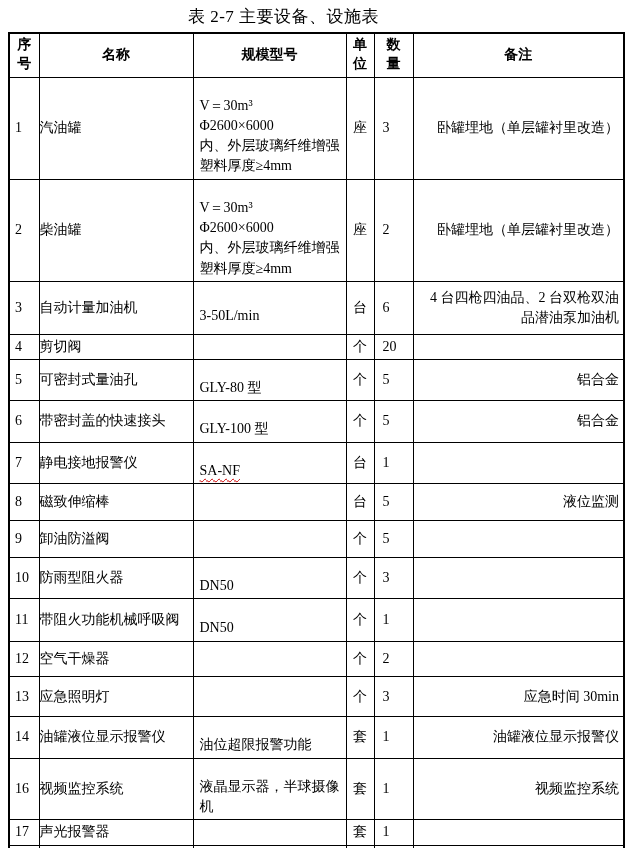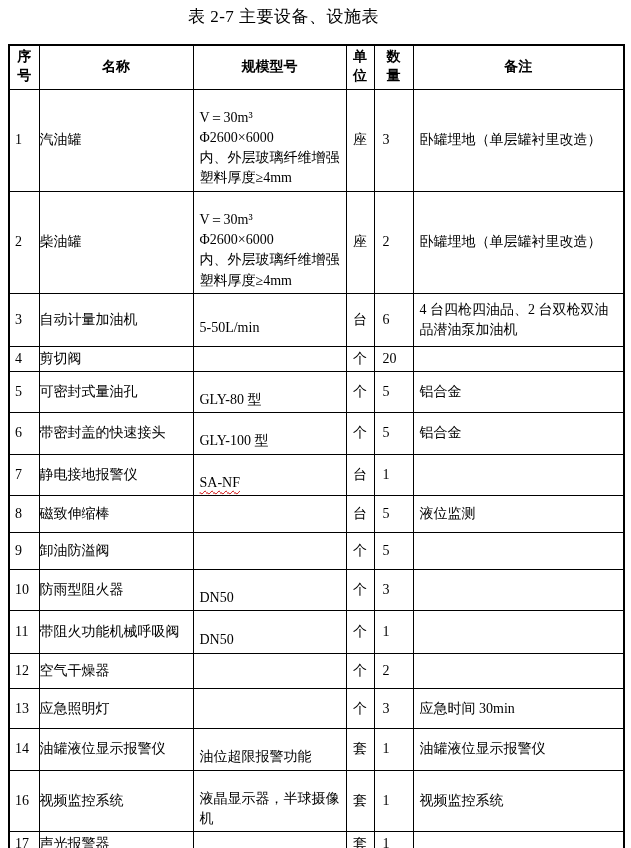--- a/index.html
+++ b/index.html
@@ -8,21 +8,21 @@
     background: #ffffff;
   }
   body {
     width: 631px;
     height: 848px;
     overflow: hidden;
     font-family: "Liberation Serif", "DejaVu Serif", serif;
     color: #000000;
   }
   .doc-title {
-    padding: 5px 64px 16px 0;
+    padding: 5px 64px 4px 0;
     text-align: center;
     font-size: 17px;
     font-weight: normal;
     letter-spacing: 0.5px;
     white-space: nowrap;
   }
   table.equip {
     border-collapse: collapse;
     table-layout: fixed;
     width: 615px;
@@ -44,21 +44,21 @@
     text-align: center;
     padding: 1px 6px;
     line-height: 1.35;
     word-break: break-all;
   }
   td.c-no   { text-align: left; padding: 1px 2px 1px 5px; }
   td.c-name { text-align: left; padding: 2px 8px 2px 0; }
   td.c-spec { text-align: left; padding: 18px 4px 2px 6px; white-space: pre-line; }
   td.c-unit { text-align: center; padding: 1px 1px; }
   td.c-qty  { text-align: left; padding: 1px 2px 1px 8px; }
-  td.c-note { text-align: left; padding: 2px 4px 2px 6px; white-space: pre-line; }
+  td.c-note { text-align: right; padding: 2px 4px 2px 6px; white-space: pre-line; }
   td.squiggle {
     text-decoration: underline wavy #cc0000 1px;
     text-underline-offset: 3px;
   }
 </style>
 </head>
 <body>
 
 <div class="doc-title">表 2-7 主要设备、设施表</div>
 
@@ -98,21 +98,21 @@
         <td class="c-spec">V＝30m³
 Φ2600×6000
 内、外层玻璃纤维增强塑料厚度≥4mm</td>
         <td class="c-unit">座</td>
         <td class="c-qty">2</td>
         <td class="c-note">卧罐埋地（单层罐衬里改造）</td>
       </tr>
       <tr style="height: 53px;">
         <td class="c-no">3</td>
         <td class="c-name">自动计量加油机</td>
-        <td class="c-spec">5-50L/min</td>
+        <td class="c-spec">3-50L/min</td>
         <td class="c-unit">台</td>
         <td class="c-qty">6</td>
         <td class="c-note">4 台四枪四油品、2 台双枪双油品潜油泵加油机</td>
       </tr>
       <tr style="height: 25px;">
         <td class="c-no">4</td>
         <td class="c-name">剪切阀</td>
         <td class="c-spec"></td>
         <td class="c-unit">个</td>
         <td class="c-qty">20</td>

